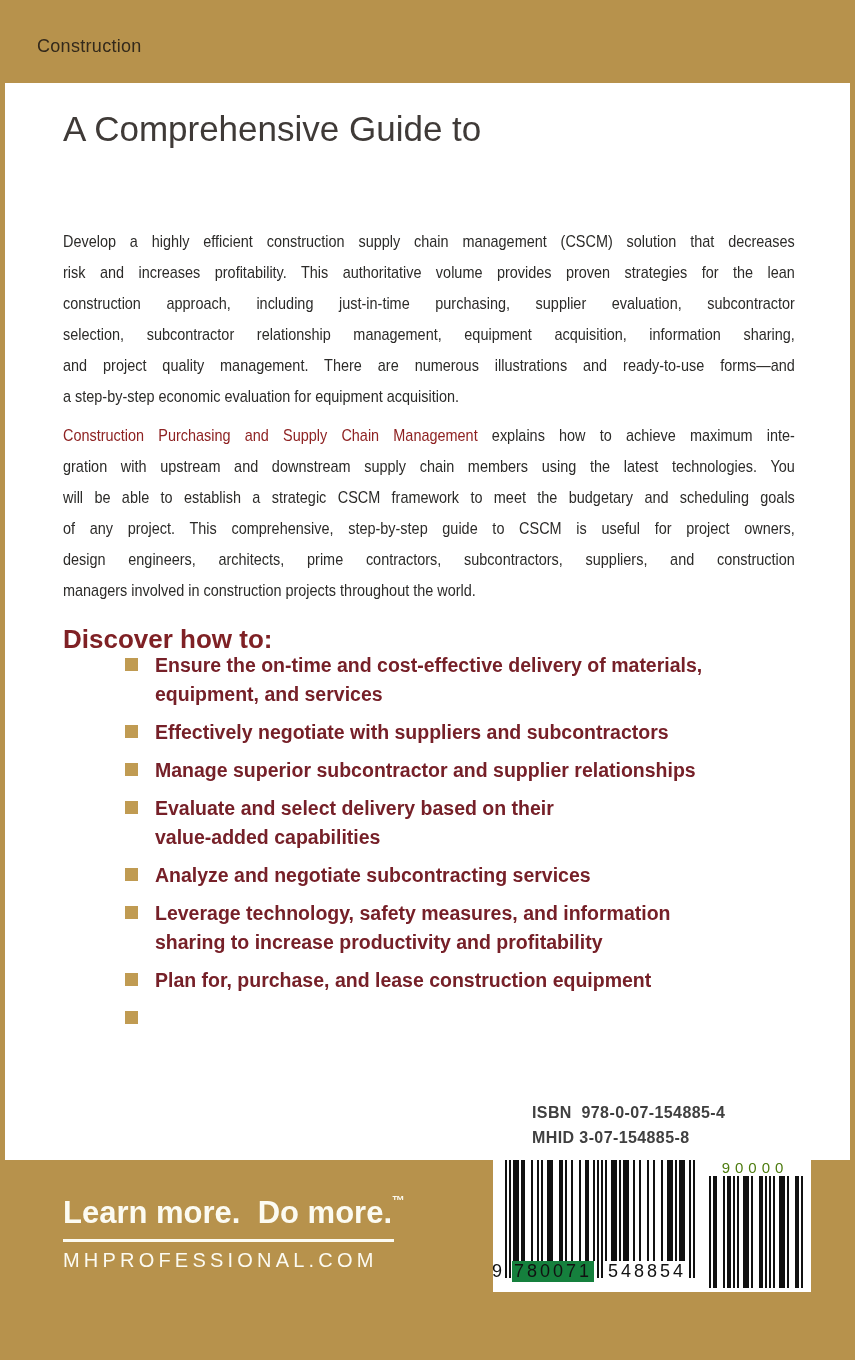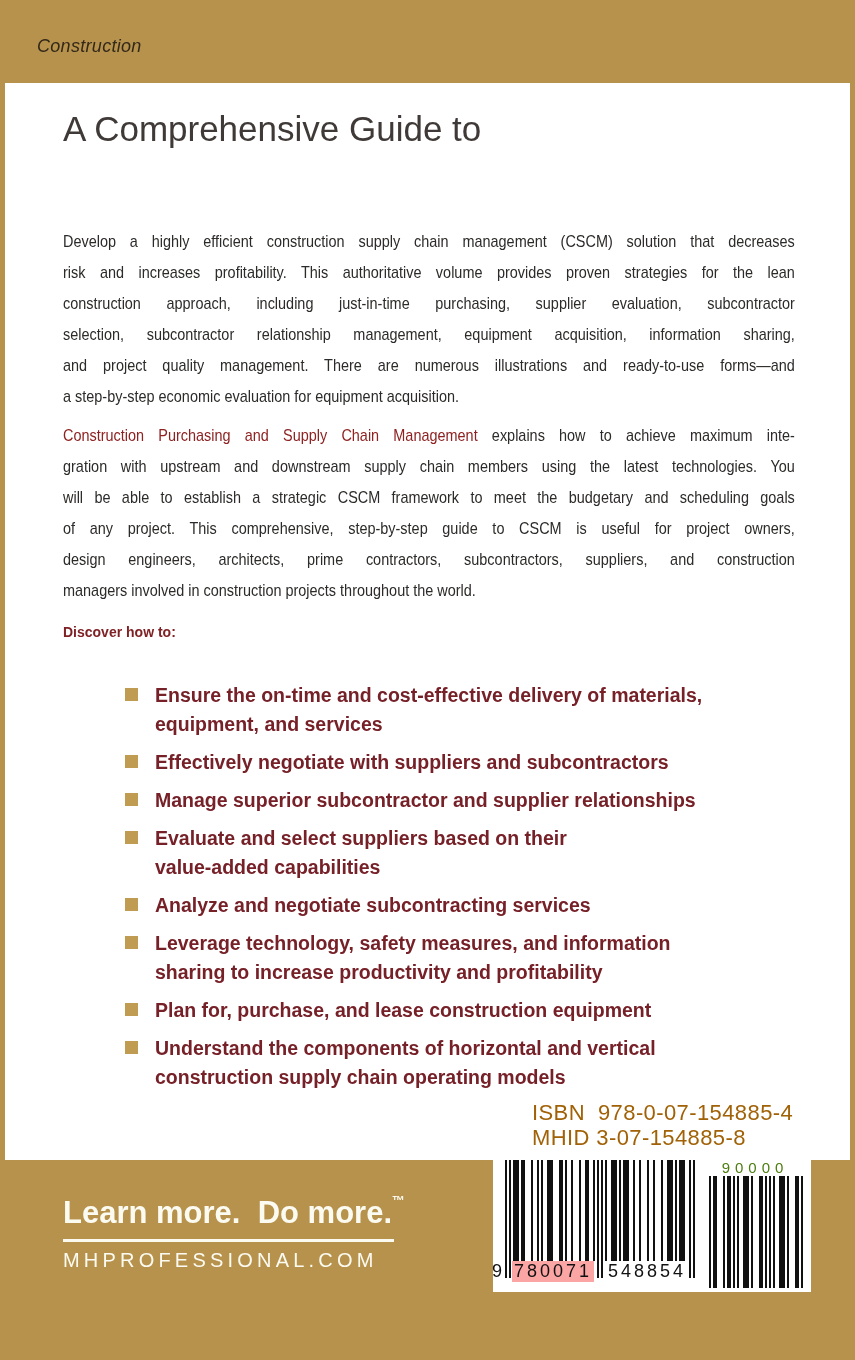--- a/index.html
+++ b/index.html
@@ -4,21 +4,21 @@
 <style>
   * { margin:0; padding:0; box-sizing:border-box; }
   html,body { background:#888; }
   .page {
     position:relative; width:855px; height:1360px;
     background:#b7924c; overflow:hidden; margin:0 auto;
     font-family:"Liberation Sans", sans-serif;
   }
   .top-label {
     position:absolute; left:37px; top:36px;
-    font-size:18px; color:#33291b; letter-spacing:0.3px;font-style:italic;
+    font-size:18px; color:#33291b; letter-spacing:0.3px;
   }
   .panel {
     position:absolute; left:5px; top:83px; width:845px; height:1077px;
     background:#ffffff;
   }
   .title1 {
     position:absolute; left:58px; top:26px;
     font-size:35px; font-weight:400; color:#3f3a37; letter-spacing:0px;
     white-space:nowrap;
   }
@@ -35,44 +35,45 @@
   .para-1 { top:143px; }
   .para-2 { top:337px; }
   .para .tline {
     white-space:nowrap; text-align:justify; text-align-last:justify;
     overflow:hidden;
   }
   .para .tline:last-child { text-align-last:left; }
   .red-lead { color:#8e2222; }
   .discover-heading {
     position:absolute; left:58px; top:541px;
-    font-size:14px; font-weight:700; color:#7f2125;
-  }
-  .bullets { position:absolute; left:120px; top:598px; width:680px; }
+    font-size:26px; font-weight:700; color:#7f2125;
+  }
+  .bullets { position:absolute; left:120px; top:568px; width:680px; }
   .bullet-item { display:flex; margin-bottom:9px; }
   .bullet-square {
     flex:0 0 13px; width:13px; height:13px; background:#c09b52;
     margin-top:7px; margin-right:17px;
   }
   .bullet-lines { font-size:19.5px; font-weight:700; color:#762028; line-height:29px; }
   .isbn-block { position:absolute; left:527px; top:1017px; }
   .isbn-line {
-    font-size:22px; color:#a16207; line-height:25px; white-space:pre;
+    font-size:16px; color:#404040; line-height:25px; white-space:pre;
     letter-spacing:0.4px;
+    font-weight:bold;
   }
   .barcode-box {
     position:absolute; left:493px; top:1157px; width:318px; height:135px;
     background:#ffffff;
   }
   .ean13 { position:absolute; left:12px; top:3px; width:190px; height:120px; }
   .ean13 .bar { position:absolute; top:0; width:2px; height:101px; background:#111; }
   .ean13 .bar.guard { height:118px; }
   .bc-digits { position:absolute; left:12px; top:102px; width:190px; height:22px; font-size:18px; color:#111; }
   .bc-digits .d-lead { position:absolute; left:-13px; top:2px; }
-  .bc-digits .d-g1 { position:absolute; left:7px; width:82px; top:2px; background:#fca5a5; text-align:center; letter-spacing:3px; }
+  .bc-digits .d-g1 { position:absolute; left:7px; width:82px; top:2px; background:#15803d; text-align:center; letter-spacing:3px; }
   .bc-digits .d-g2 { position:absolute; left:101px; width:82px; top:2px; background:#fff; text-align:center; letter-spacing:3px; }
   .supplement { position:absolute; left:214px; top:2px; width:96px; }
   .supp-label { height:15px; font-size:15px; color:#4d7c0f; letter-spacing:5px; text-align:center; white-space:nowrap; }
   .ean5 { position:relative; margin-top:2px; height:112px; }
   .ean5 .bar { position:absolute; top:0; width:2px; height:112px; background:#111; }
   .footer { position:absolute; left:63px; top:1193px; }
   .tagline { font-size:31px; font-weight:700; color:#fcfbf2; white-space:pre; }
   .tagline .tm { font-size:13px; vertical-align:18px; font-weight:700; }
   .rule { width:331px; height:3px; background:#fcfbf2; margin-top:8px; }
   .website { margin-top:7px; font-size:20px; color:#fcfbf2; letter-spacing:4.2px; white-space:nowrap; }
@@ -121,21 +122,21 @@
         </div>
         <div class="bullet-item">
           <span class="bullet-square"></span>
           <div class="bullet-lines">
             <div>Manage superior subcontractor and supplier relationships</div>
           </div>
         </div>
         <div class="bullet-item">
           <span class="bullet-square"></span>
           <div class="bullet-lines">
-            <div>Evaluate and select suppliers based on their</div>
+            <div>Evaluate and select delivery based on their</div>
             <div>value-added capabilities</div>
           </div>
         </div>
         <div class="bullet-item">
           <span class="bullet-square"></span>
           <div class="bullet-lines">
             <div>Analyze and negotiate subcontracting services</div>
           </div>
         </div>
         <div class="bullet-item">
@@ -146,24 +147,20 @@
           </div>
         </div>
         <div class="bullet-item">
           <span class="bullet-square"></span>
           <div class="bullet-lines">
             <div>Plan for, purchase, and lease construction equipment</div>
           </div>
         </div>
         <div class="bullet-item">
           <span class="bullet-square"></span>
-          <div class="bullet-lines">
-            <div>Understand the components of horizontal and vertical</div>
-            <div>construction supply chain operating models</div>
-          </div>
         </div>
       </div>
 
     <div class="isbn-block">
       <div class="isbn-line">ISBN  978-0-07-154885-4</div>
       <div class="isbn-line">MHID 3-07-154885-8</div>
     </div>
   </div>
 
   <div class="barcode-box">

